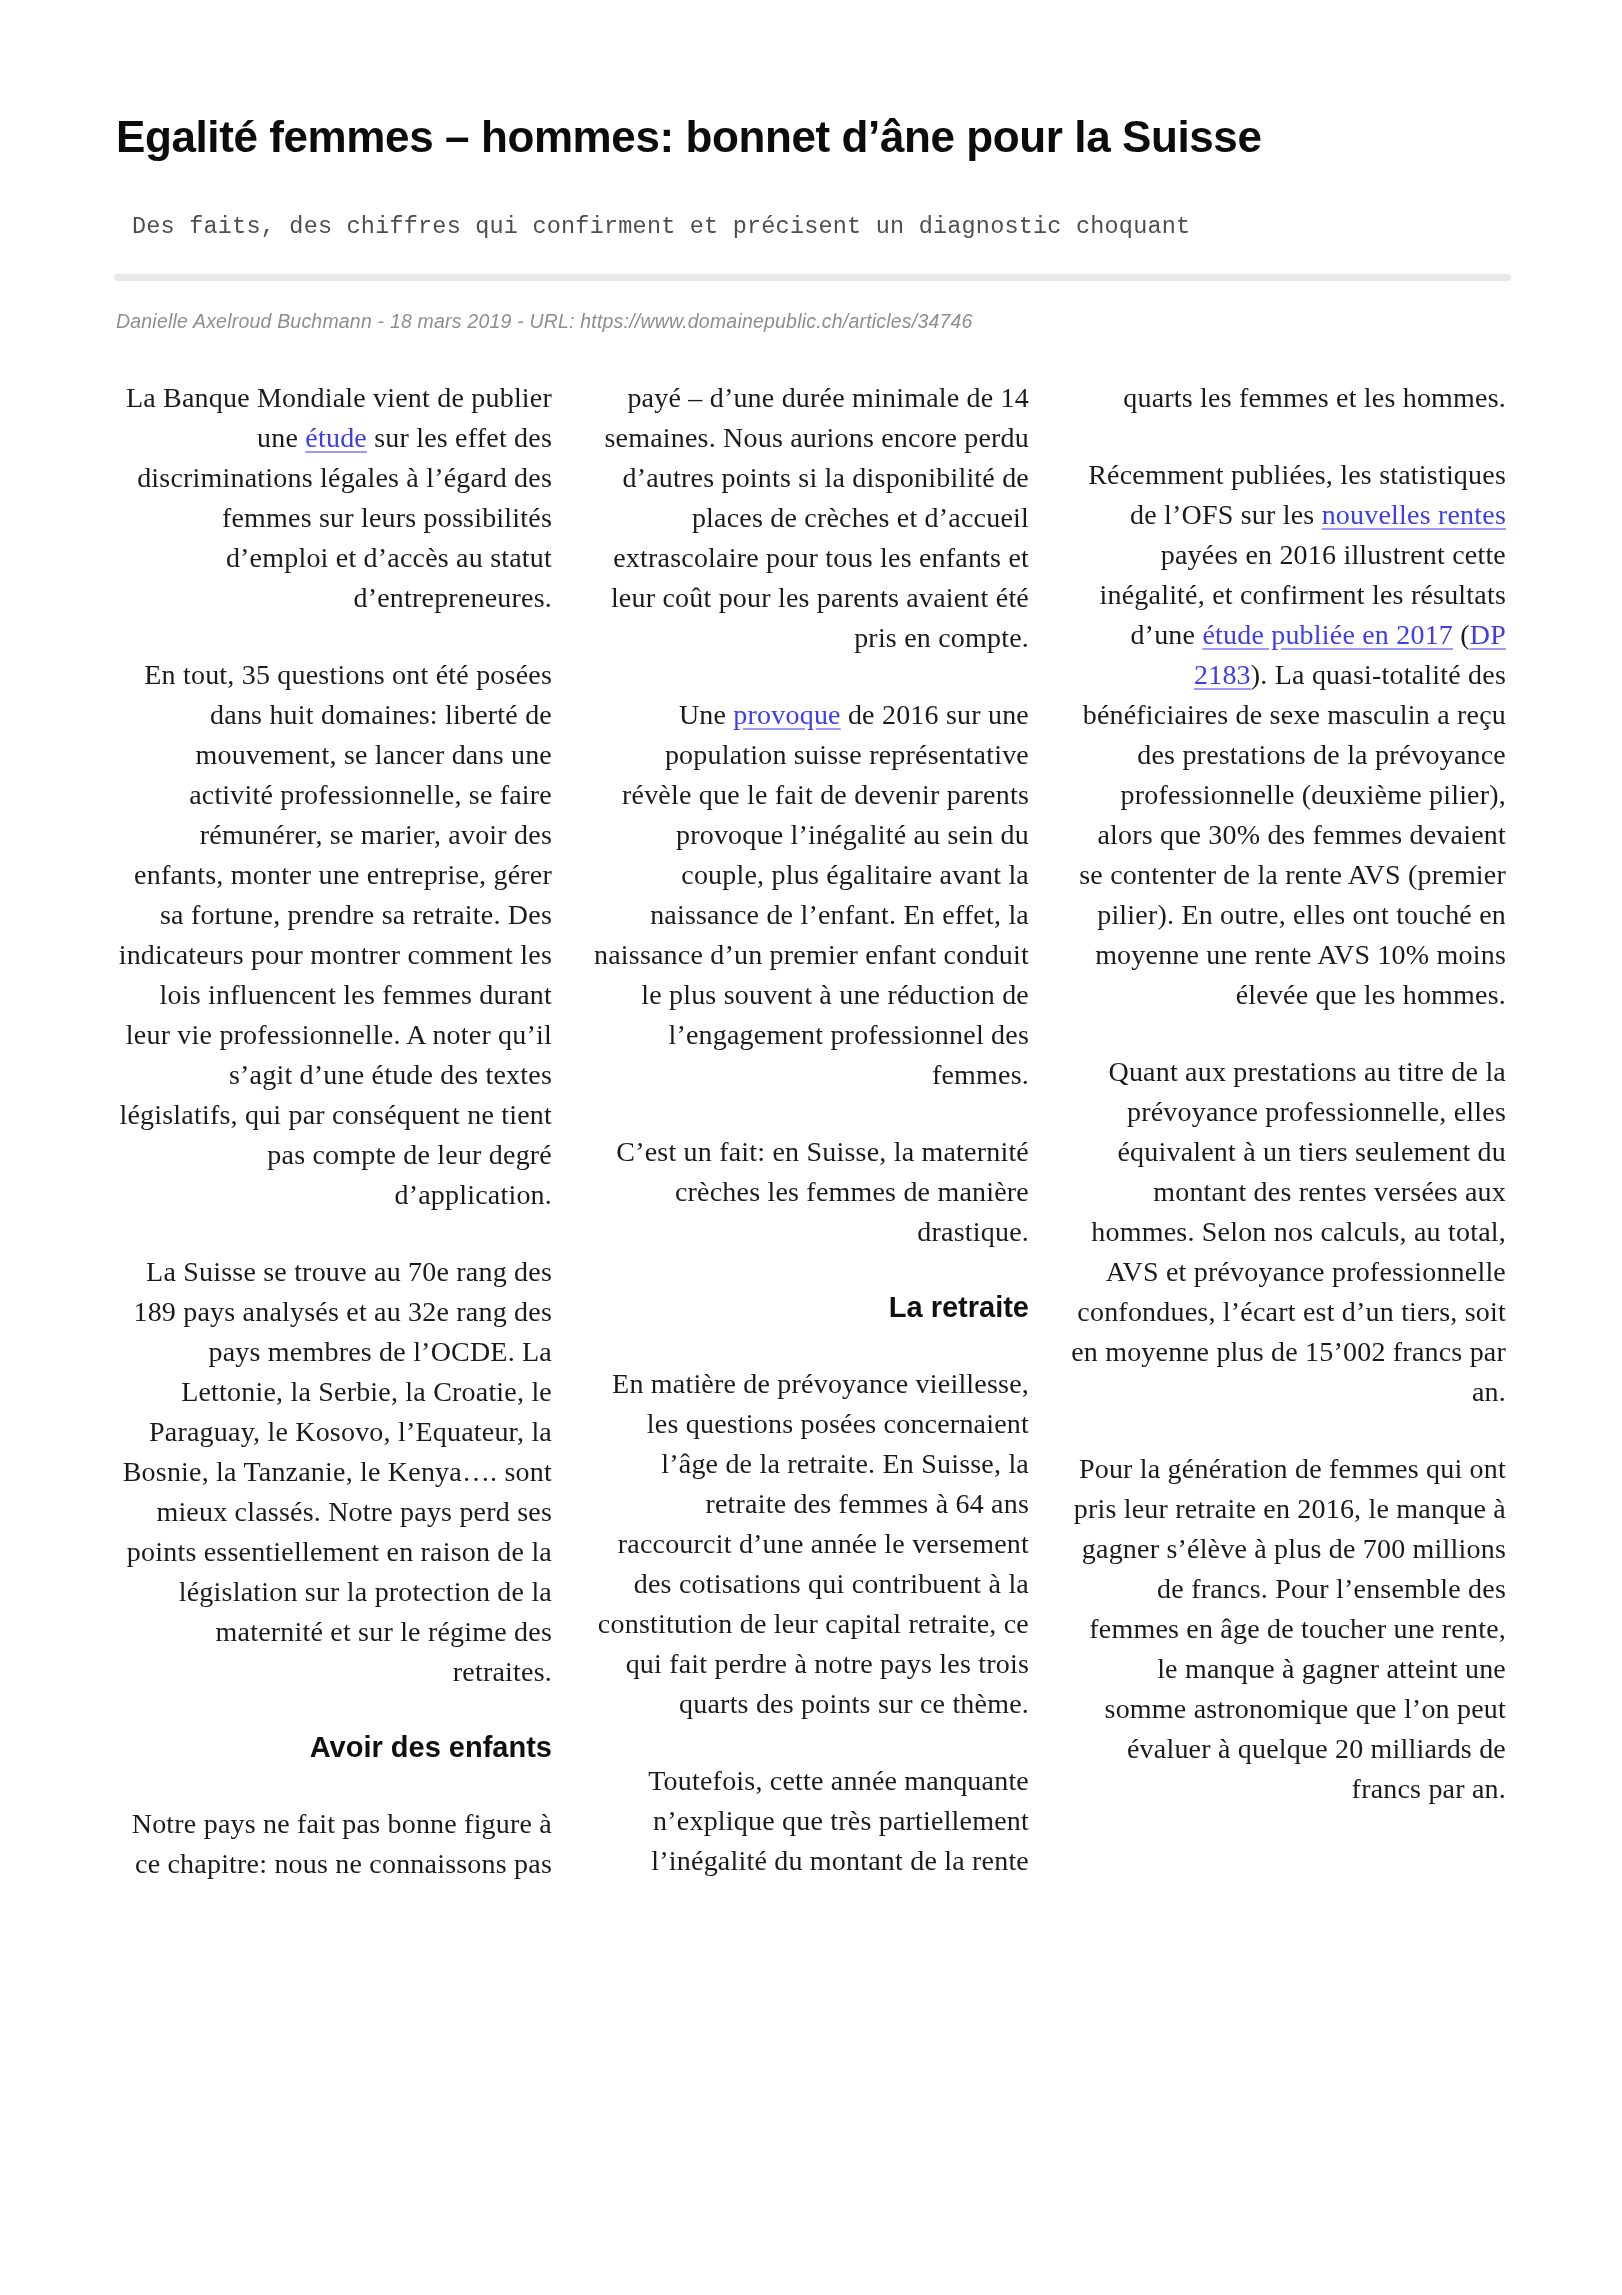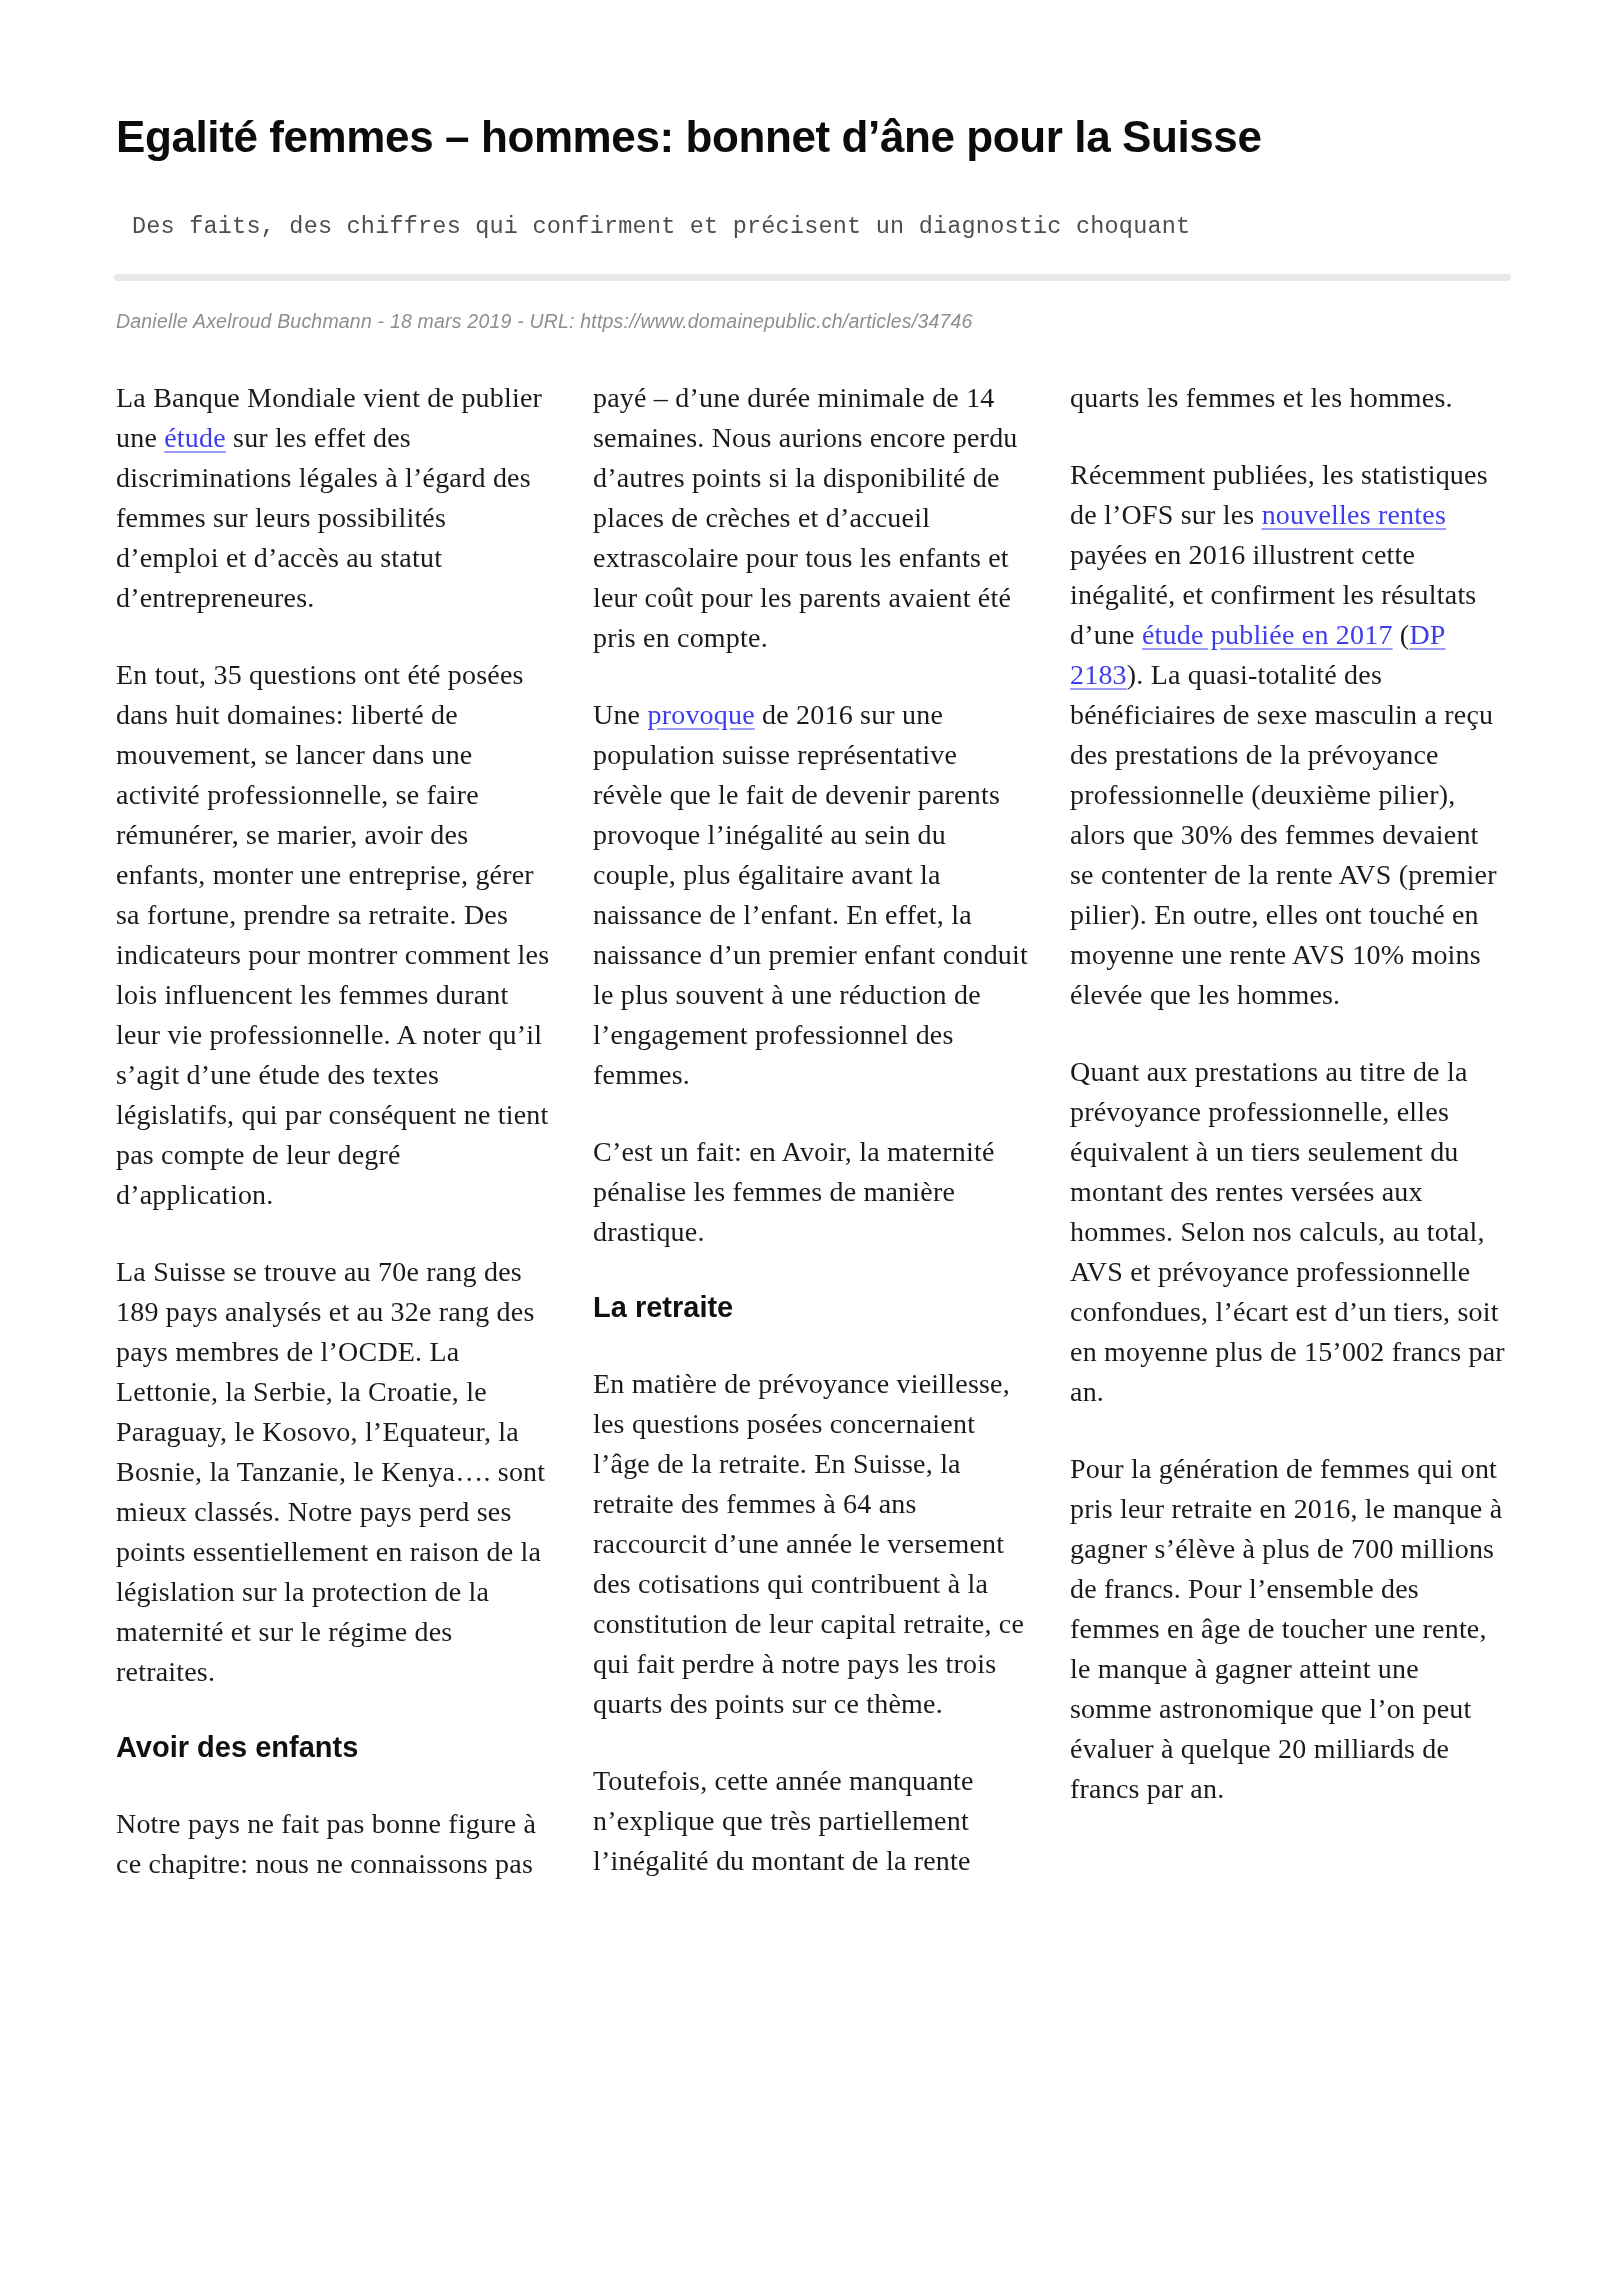--- a/index.html
+++ b/index.html
@@ -53,20 +53,21 @@
     color: #8e8e8e;
     letter-spacing: 0.2px;
   }
   .columns {
     position: absolute;
     left: 116px;
     top: 378px;
     width: 1389px;
     display: flex;
     gap: 41px;
+    text-align: right;
   }
   .col { width: 436px; flex: 0 0 436px; }
   .col p.paragraph {
     margin: 0 0 37px 0;
     font-size: 28px;
     line-height: 40px;
     color: #1b1b1b;
     letter-spacing: 0.2px;
   }
   .col h2.heading {
@@ -109,21 +110,21 @@
       <div class="col">
         <p class="paragraph">La Banque Mondiale vient de publier une <a class="link">étude</a> sur les effet des discriminations légales à l’égard des femmes sur leurs possibilités d’emploi et d’accès au statut d’entrepreneures.</p>
         <p class="paragraph">En tout, 35 questions ont été posées dans huit domaines: liberté de mouvement, se lancer dans une activité professionnelle, se faire rémunérer, se marier, avoir des enfants, monter une entreprise, gérer sa fortune, prendre sa retraite. Des indicateurs pour montrer comment les lois influencent les femmes durant leur vie professionnelle. A noter qu’il s’agit d’une étude des textes législatifs, qui par conséquent ne tient pas compte de leur degré d’application.</p>
         <p class="paragraph">La Suisse se trouve au 70e rang des 189 pays analysés et au 32e rang des pays membres de l’OCDE. La Lettonie, la Serbie, la Croatie, le Paraguay, le Kosovo, l’Equateur, la Bosnie, la Tanzanie, le Kenya…. sont mieux classés. Notre pays perd ses points essentiellement en raison de la législation sur la protection de la maternité et sur le régime des retraites.</p>
         <h2 class="heading">Avoir des enfants</h2>
         <p class="paragraph">Notre pays ne fait pas bonne figure à ce chapitre: nous ne connaissons pas de congé paternité, ni de congé parental; nous obtenons tout juste le point pour le congé maternité</p>
       </div>
       <div class="col">
         <p class="paragraph">payé – d’une durée minimale de 14 semaines. Nous aurions encore perdu d’autres points si la disponibilité de places de crèches et d’accueil extrascolaire pour tous les enfants et leur coût pour les parents avaient été pris en compte.</p>
         <p class="paragraph">Une <a class="link">provoque</a> de 2016 sur une population suisse représentative révèle que le fait de devenir parents provoque l’inégalité au sein du couple, plus égalitaire avant la naissance de l’enfant. En effet, la naissance d’un premier enfant conduit le plus souvent à une réduction de l’engagement professionnel des femmes.</p>
-        <p class="paragraph">C’est un fait: en Avoir, la maternité pénalise les femmes de manière drastique.</p>
+        <p class="paragraph">C’est un fait: en Suisse, la maternité crèches les femmes de manière drastique.</p>
         <h2 class="heading">La retraite</h2>
         <p class="paragraph">En matière de prévoyance vieillesse, les questions posées concernaient l’âge de la retraite. En Suisse, la retraite des femmes à 64 ans raccourcit d’une année le versement des cotisations qui contribuent à la constitution de leur capital retraite, ce qui fait perdre à notre pays les trois quarts des points sur ce thème.</p>
         <p class="paragraph">Toutefois, cette année manquante n’explique que très partiellement l’inégalité du montant de la rente vieillesse</p>
       </div>
       <div class="col">
         <p class="paragraph">quarts les femmes et les hommes.</p>
         <p class="paragraph">Récemment publiées, les statistiques de l’OFS sur les <a class="link">nouvelles rentes</a> payées en 2016 illustrent cette inégalité, et confirment les résultats d’une <a class="link">étude publiée en 2017</a> (<a class="link">DP 2183</a>). La quasi-totalité des bénéficiaires de sexe masculin a reçu des prestations de la prévoyance professionnelle (deuxième pilier), alors que 30% des femmes devaient se contenter de la rente AVS (premier pilier). En outre, elles ont touché en moyenne une rente AVS 10% moins élevée que les hommes.</p>
         <p class="paragraph">Quant aux prestations au titre de la prévoyance professionnelle, elles équivalent à un tiers seulement du montant des rentes versées aux hommes. Selon nos calculs, au total, AVS et prévoyance professionnelle confondues, l’écart est d’un tiers, soit en moyenne plus de 15’002 francs par an.</p>
         <p class="paragraph">Pour la génération de femmes qui ont pris leur retraite en 2016, le manque à gagner s’élève à plus de 700 millions de francs. Pour l’ensemble des femmes en âge de toucher une rente, le manque à gagner atteint une somme astronomique que l’on peut évaluer à quelque 20 milliards de francs par an.</p>
       </div>

